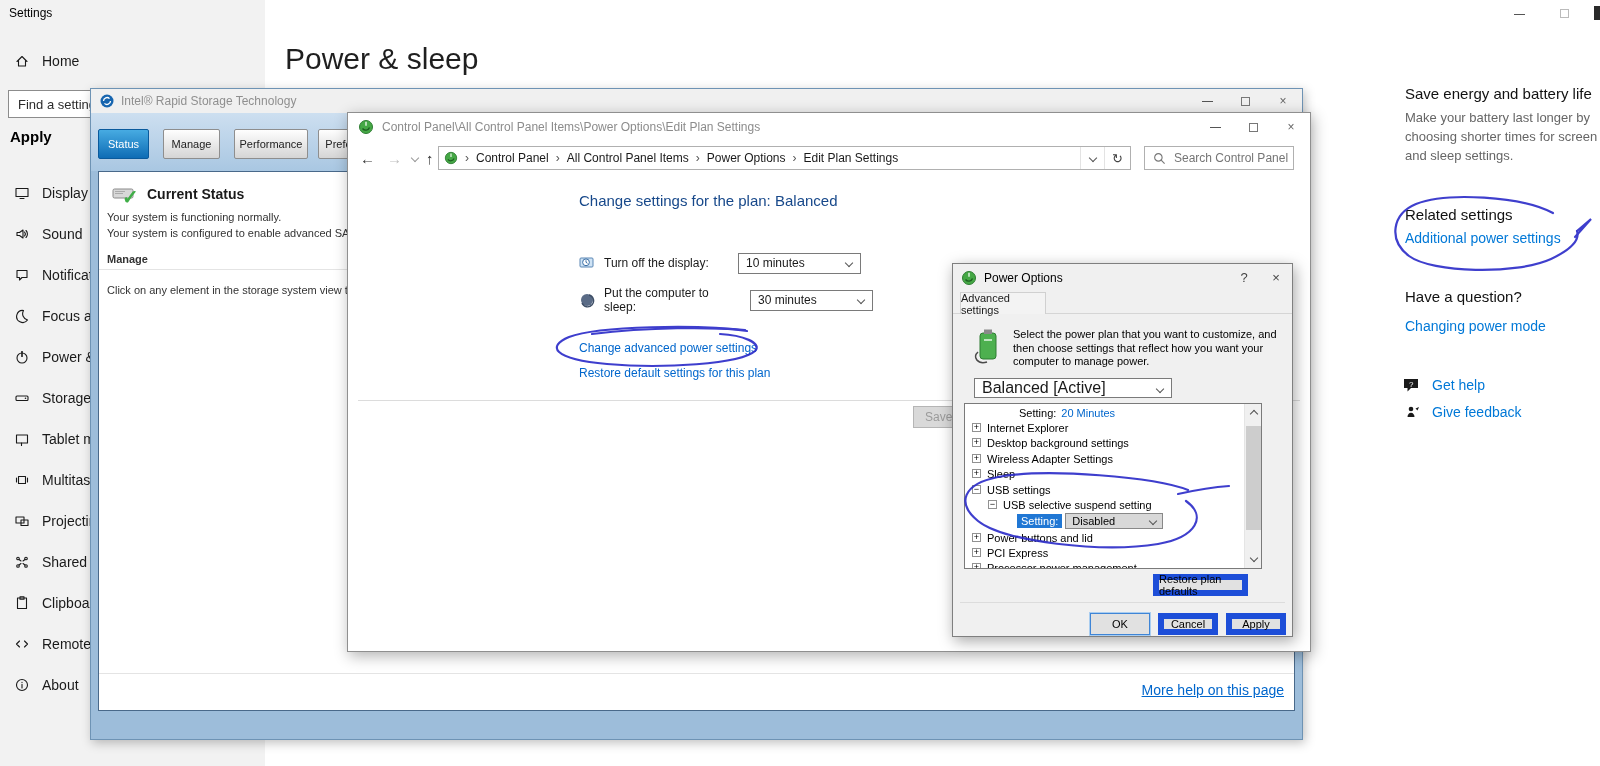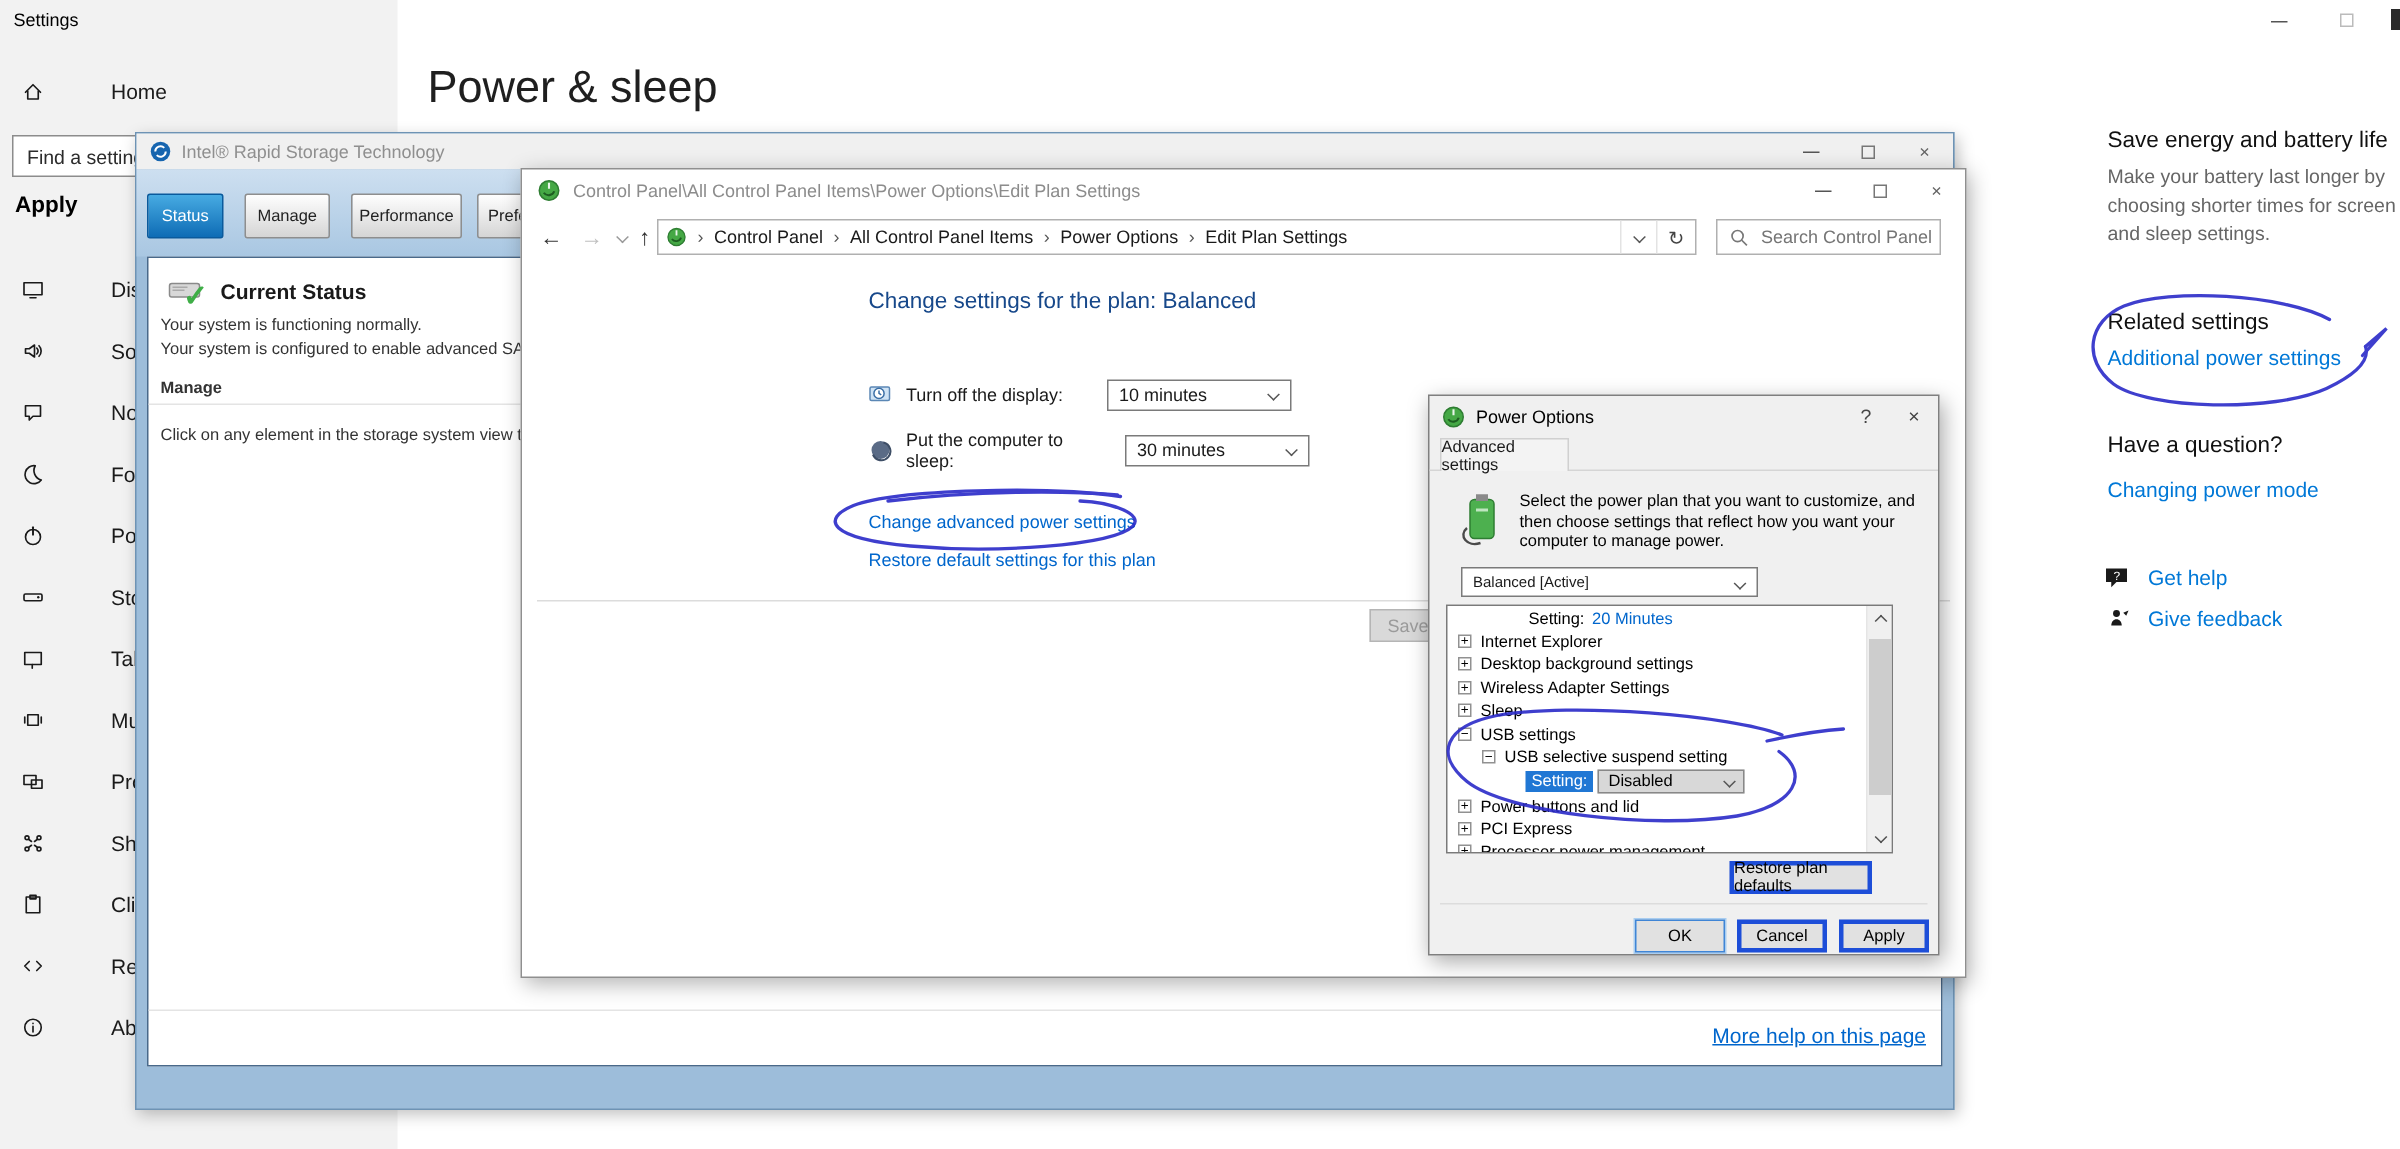--- a/index.html
+++ b/index.html
@@ -4,21 +4,21 @@
 <style>
   * { margin:0; padding:0; box-sizing:border-box; }
   html,body { width:1600px; height:766px; }
   body { font-family:"Liberation Sans", sans-serif; background:#fff; overflow:hidden; }
   #screen { position:relative; width:1600px; height:766px; background:#fff; overflow:hidden; }
   .abs { position:absolute; }
 
   
   .sidebar { position:absolute; left:0; top:0; width:265px; height:766px; background:#f2f2f2; }
   .settings-title { position:absolute; left:9px; top:6px; font-size:12px; color:#000; }
-  .sb-row { position:absolute; left:0; width:265px; height:34px; display:flex; align-items:center;gap:32px; }
+  .sb-row { position:absolute; left:0; width:265px; height:34px; display:flex; align-items:center; }
   .sb-row .ic { width:16px; height:16px; margin-left:14px; flex:0 0 16px; }
   .sb-row .lb { margin-left:12px; font-size:14px; color:#1a1a1a; white-space:nowrap; }
   .search-box { position:absolute; left:8px; top:90px; width:250px; height:28px; background:#fff; border:1px solid #8c8c8c; display:flex; align-items:center; }
   .search-box span { margin-left:9px; font-size:13px; color:#2b2b2b; white-space:nowrap; }
   .system-h { position:absolute; left:10px; top:128px; font-size:15px; font-weight:bold; color:#000; }
   .page-title { position:absolute; left:285px; top:42px; font-size:30px; font-weight:300; color:#1f1f1f; }
   .rp { position:absolute; width:205px; font-size:14px; }
   .rp-h { font-size:15px; color:#111; }
   .rp-d { font-size:13px; color:#666; line-height:19px; width:200px; }
   .blue-link { color:#0078d7; font-size:14px; cursor:pointer; white-space:nowrap; }
@@ -87,21 +87,21 @@
   .ind0 { padding-left:7px; } .ind1 { padding-left:23px; } .ind2 { padding-left:54px; }
   .tval { color:#0066cc; margin-left:5px; }
   .chip { background:#2077d4; color:#fff; padding:1px 4px; }
   .combo-sm { position:relative; margin-left:3px; width:98px; height:16px; background:#d8d8d8; border:1px solid #888; display:flex; align-items:center; }
   .combo-sm .cv { margin-left:6px; }
   .combo-sm .chev { position:absolute; right:6px; top:4px; }
   .po-scroll { position:absolute; right:0; top:0; bottom:0; width:17px; background:#f0f0f0; border-left:1px solid #e5e5e5; }
   .po-scroll .up, .po-scroll .dn { position:absolute; left:0; width:17px; height:17px; display:flex; align-items:center; justify-content:center; }
   .po-scroll .thumb { position:absolute; left:1px; top:22px; width:15px; height:104px; background:#cdcdcd; }
   .schev { display:inline-block; width:6px; height:6px; border-right:1.4px solid #505050; border-bottom:1.4px solid #505050; }
-  .btn { position:absolute; height:22px; background:#e1e1e1; border:3px solid #1d4ed8; color:#000; display:flex; align-items:center; justify-content:center; font-size:11px; }
+  .btn { position:absolute; height:22px; background:#e1e1e1; border:6px solid #1d4ed8; color:#000; display:flex; align-items:center; justify-content:center; font-size:11px; }
   .btn.focus { border:1px solid #3f85d6; box-shadow:0 0 0 1px #a9cdf0; }
   .po-pageline { position:absolute; left:7px; right:7px; top:338px; height:1px; background:#dcdcdc; }
 
   
   .pen { position:absolute; left:0; top:0; z-index:9; pointer-events:none; }
   svg .stroke { fill:none; stroke:#1a1a1a; stroke-width:1.1; stroke-linecap:round; stroke-linejoin:round; }
 </style>
 </head>
 <body>
 
@@ -380,21 +380,21 @@
 
     <svg class="po-batt" viewBox="0 0 36 38">
       <rect x="10" y="5" width="16" height="26" rx="3" fill="#4db04f" stroke="#2e7d32"></rect>
       <rect x="14" y="1.5" width="8" height="4.5" fill="#8a8a8a"></rect>
       <path d="M8 24c-6 5 0 13 9 10" stroke="#4a4a4a" stroke-width="1.6" fill="none"></path>
       <path d="M14 12h8" stroke="#bfe6c0" stroke-width="2"></path>
     </svg>
     <div class="po-desc">Select the power plan that you want to customize, and then choose settings that reflect how you want your computer to manage power.</div>
 
     <div class="combo po-plan">
-      <span class="cv" style="font-size:10px;">Balanced [Active]</span>
+      <span class="cv" style="font-size:16px;">Balanced [Active]</span>
       <span class="chev" style="top:7px;"></span>
     </div>
 
     <div class="po-list">
       <div class="tr ind2" style="top:1px;">
         <span>Setting:</span>
         <a class="tval">20 Minutes</a>
       </div>
       <div class="tr ind0" style="top:16px;">
           <span class="tbox">+</span>

